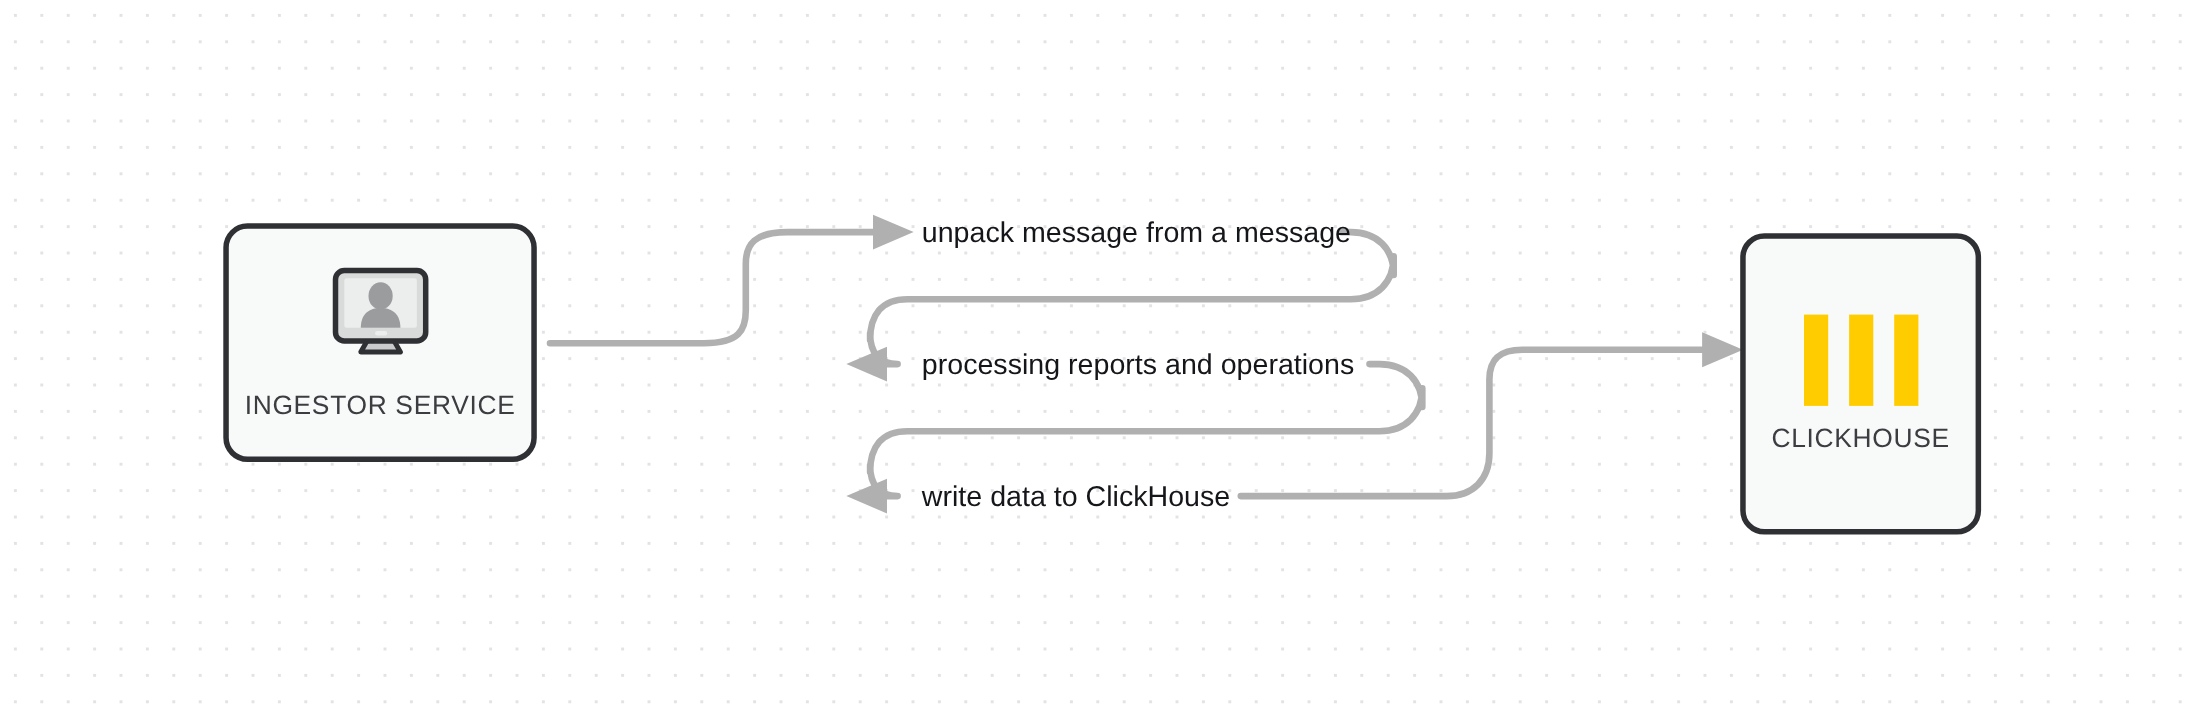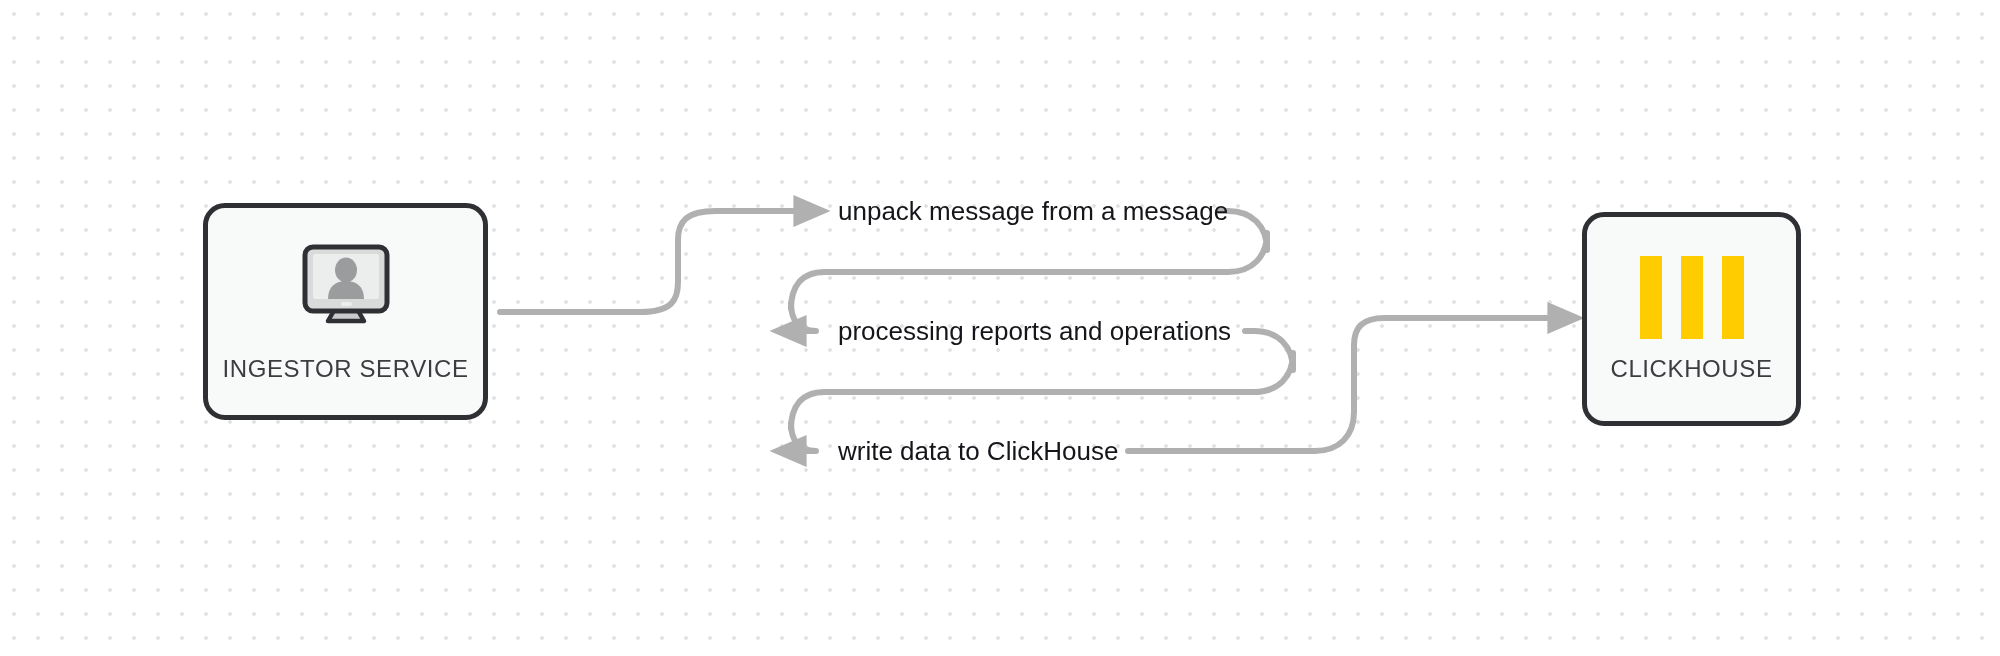--- a/index.html
+++ b/index.html
@@ -56,21 +56,21 @@
     width: 285px;
     height: 217px;
   }
   #node-ingestor .node-icon { margin-bottom: 16px; }
   #node-ingestor .node-label { margin-top: 2px; }
 
   #node-clickhouse {
     left: 1582px;
     top: 212px;
     width: 219px;
-    height: 214px;
+    height: 274px;
   }
   #node-clickhouse .node-icon { margin-bottom: 16px; }
 
   
   .ch-logo {
     display: flex;
     align-items: flex-end;
     gap: 19px;
     height: 83px;
   }

